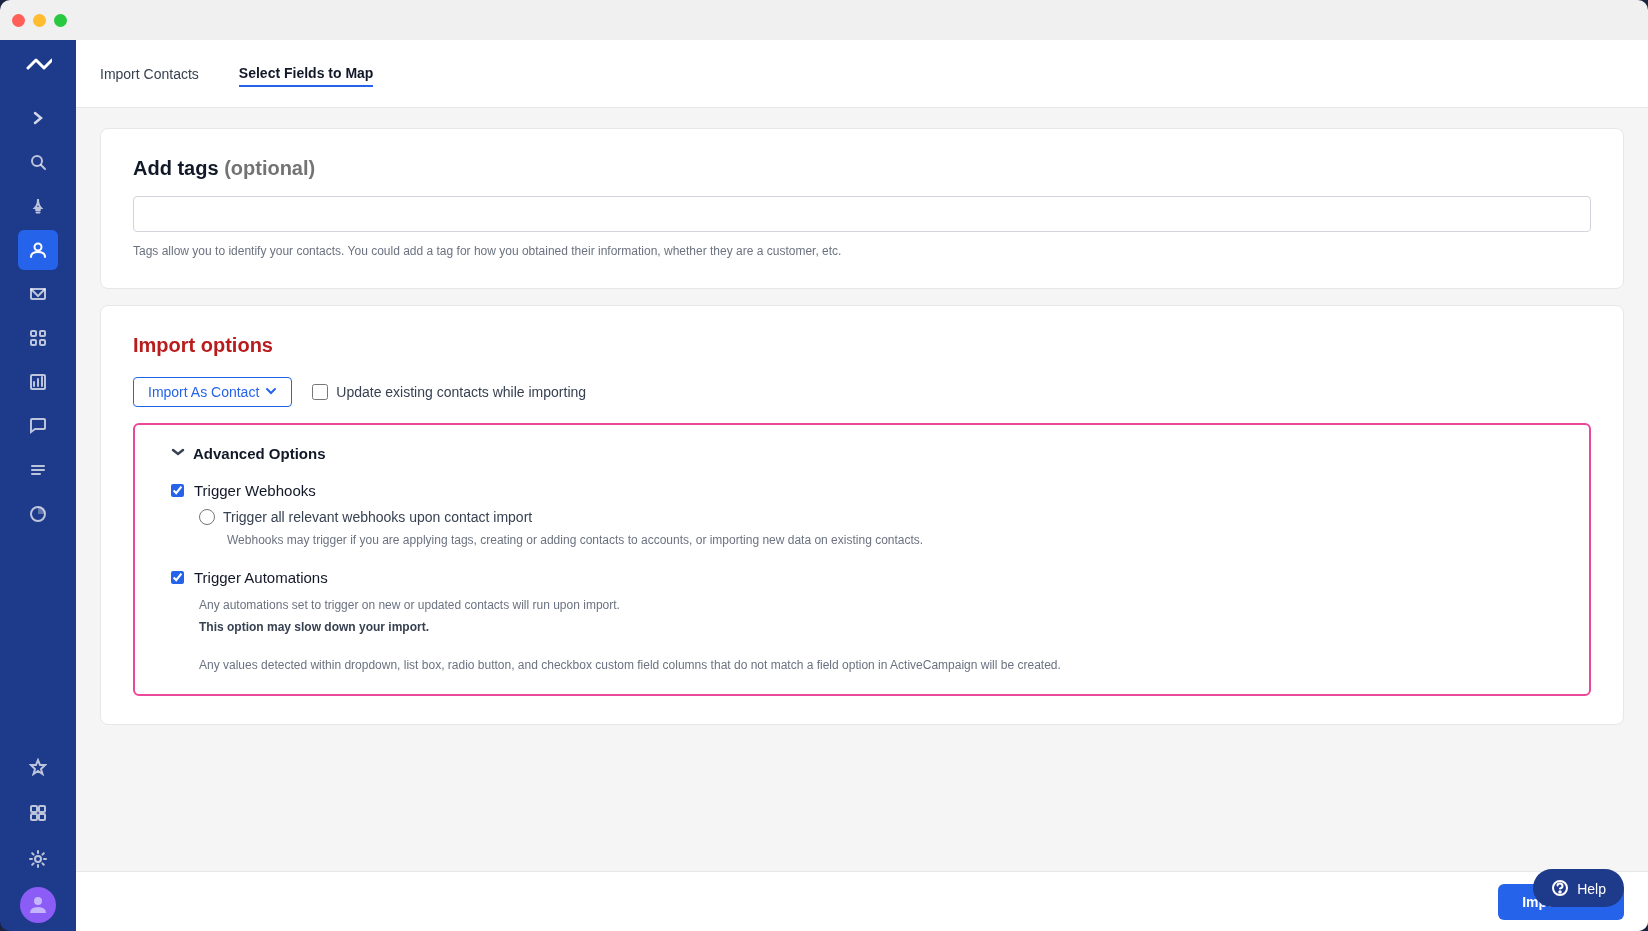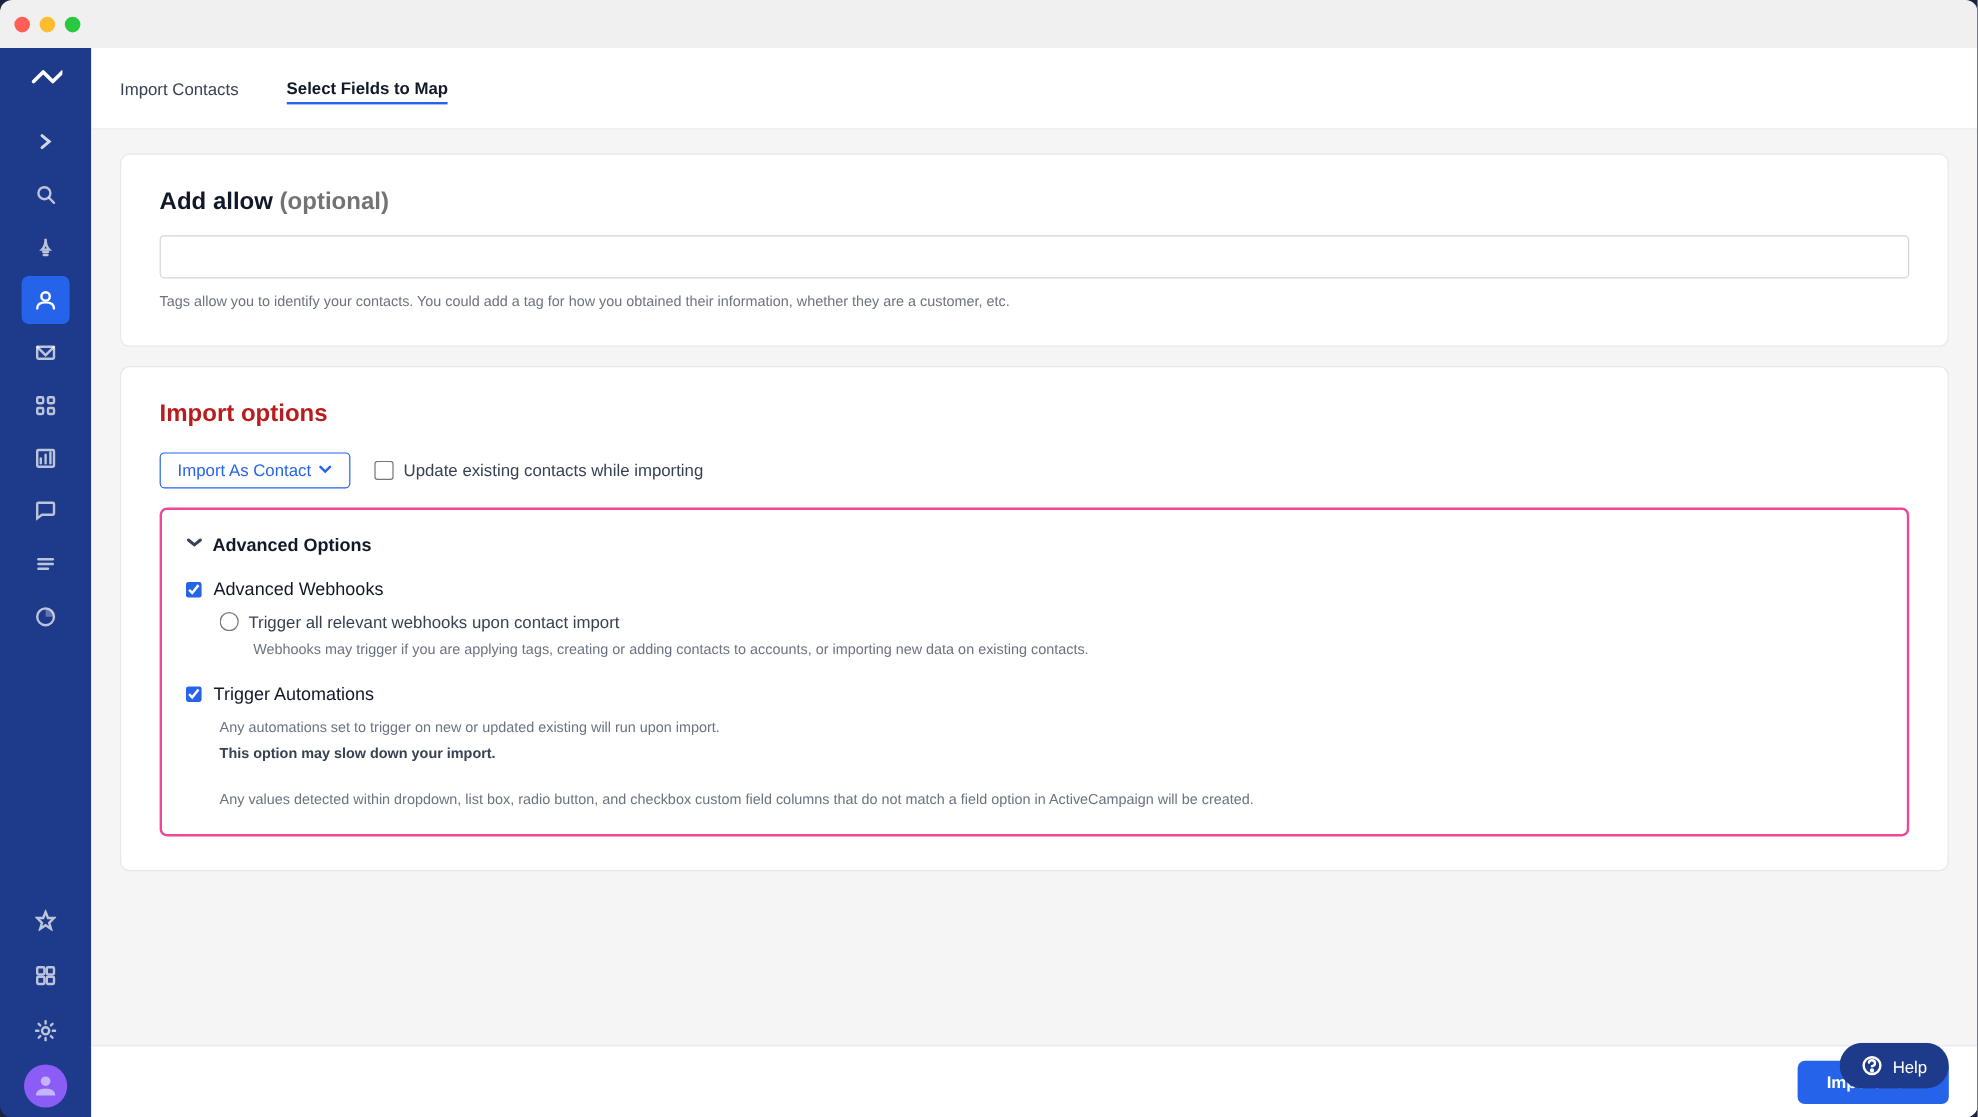--- a/index.html
+++ b/index.html
@@ -42,21 +42,21 @@
 
     .import-options-title { font-size: 20px; font-weight: 700; color: #b91c1c; margin-bottom: 20px; }
 
     .options-row { display: flex; gap: 20px; margin-bottom: 16px; }
 
     .select-btn { display: flex; align-items: center; gap: 6px; padding: 6px 14px; border: 1px solid #2563eb; border-radius: 4px; color: #2563eb; font-size: 14px; font-weight: 500; cursor: pointer; background: white; }
 
     .checkbox-row { display: flex; align-items: center; gap: 8px; font-size: 14px; color: #374151; cursor: pointer; }
     .checkbox-row input[type="checkbox"] { width: 16px; height: 16px; cursor: pointer; }
 
-    .advanced-box { border: 2px solid #ec4899; border-radius: 6px; padding: 20px 20px; margin-top: 8px; }
+    .advanced-box { border: 2px solid #ec4899; border-radius: 6px; padding: 20px 36px; margin-top: 8px; }
 
     .advanced-header { display: flex; align-items: center; gap: 8px; cursor: pointer; margin-bottom: 20px; font-size: 15px; font-weight: 600; color: #111827; }
 
     .section-item { margin-bottom: 20px; }
     .section-item-header { display: flex; align-items: center; gap: 10px; font-size: 15px; font-weight: 500; color: #111827; margin-bottom: 10px; }
 
     .radio-group { margin-left: 28px; }
     .radio-row { display: flex; align-items: center; gap: 8px; font-size: 14px; color: #374151; margin-bottom: 6px; cursor: pointer; }
     .radio-row input[type="radio"] { width: 16px; height: 16px; cursor: pointer; accent-color: #2563eb; }
 
@@ -189,21 +189,21 @@
 
       <div class="top-nav">
         <div class="nav-item">Import Contacts</div>
         <div class="nav-item active">Select Fields to Map</div>
       </div>
 
       <div class="content-area">
 
         <div class="card">
           <div class="card-title">
-            <span>Add allow</span>
+            <span>Add tags</span>
             <span class="optional">(optional)</span>
           </div>
           <input type="text" class="tag-input" placeholder="" style="">
           <div class="tag-hint">Tags allow you to identify your contacts. You could add a tag for how you obtained their information, whether they are a customer, etc.</div>
         </div>
 
         <div class="card">
           <div class="import-options-title">Import options</div>
 
           <div class="options-row">
@@ -227,37 +227,37 @@
                 <svg width="14" height="14" viewBox="0 0 14 14" fill="none" stroke="#374151" stroke-width="2.5" stroke-linecap="round">
                   <polyline points="2,5 7,9 12,5"></polyline>
                 </svg>
               </span>
               <span>Advanced Options</span>
             </div>
 
             <div class="section-item">
               <label class="section-item-header">
                 <input type="checkbox" checked="" style="">
-                <span>Advanced Webhooks</span>
+                <span>Trigger Webhooks</span>
               </label>
               <div class="radio-group">
                 <label class="radio-row">
                   <input type="radio" name="webhook-type" style="">
                   <span>Trigger all relevant webhooks upon contact import</span>
                 </label>
                 <div class="hint-text">Webhooks may trigger if you are applying tags, creating or adding contacts to accounts, or importing new data on existing contacts.</div>
               </div>
             </div>
 
             <div class="section-item">
               <label class="section-item-header">
                 <input type="checkbox" checked="" style="">
                 <span>Trigger Automations</span>
               </label>
-              <div class="hint-text">Any automations set to trigger on new or updated existing will run upon import.</div>
+              <div class="hint-text">Any automations set to trigger on new or updated contacts will run upon import.</div>
               <div class="hint-text bold-warning" style="margin-top:4px;">This option may slow down your import.</div>
             </div>
 
             <div class="section-item" style="margin-bottom:0;">
               <div class="hint-text">Any values detected within dropdown, list box, radio button, and checkbox custom field columns that do not match a field option in ActiveCampaign will be created.</div>
             </div>
 
           </div>
         </div>
 

